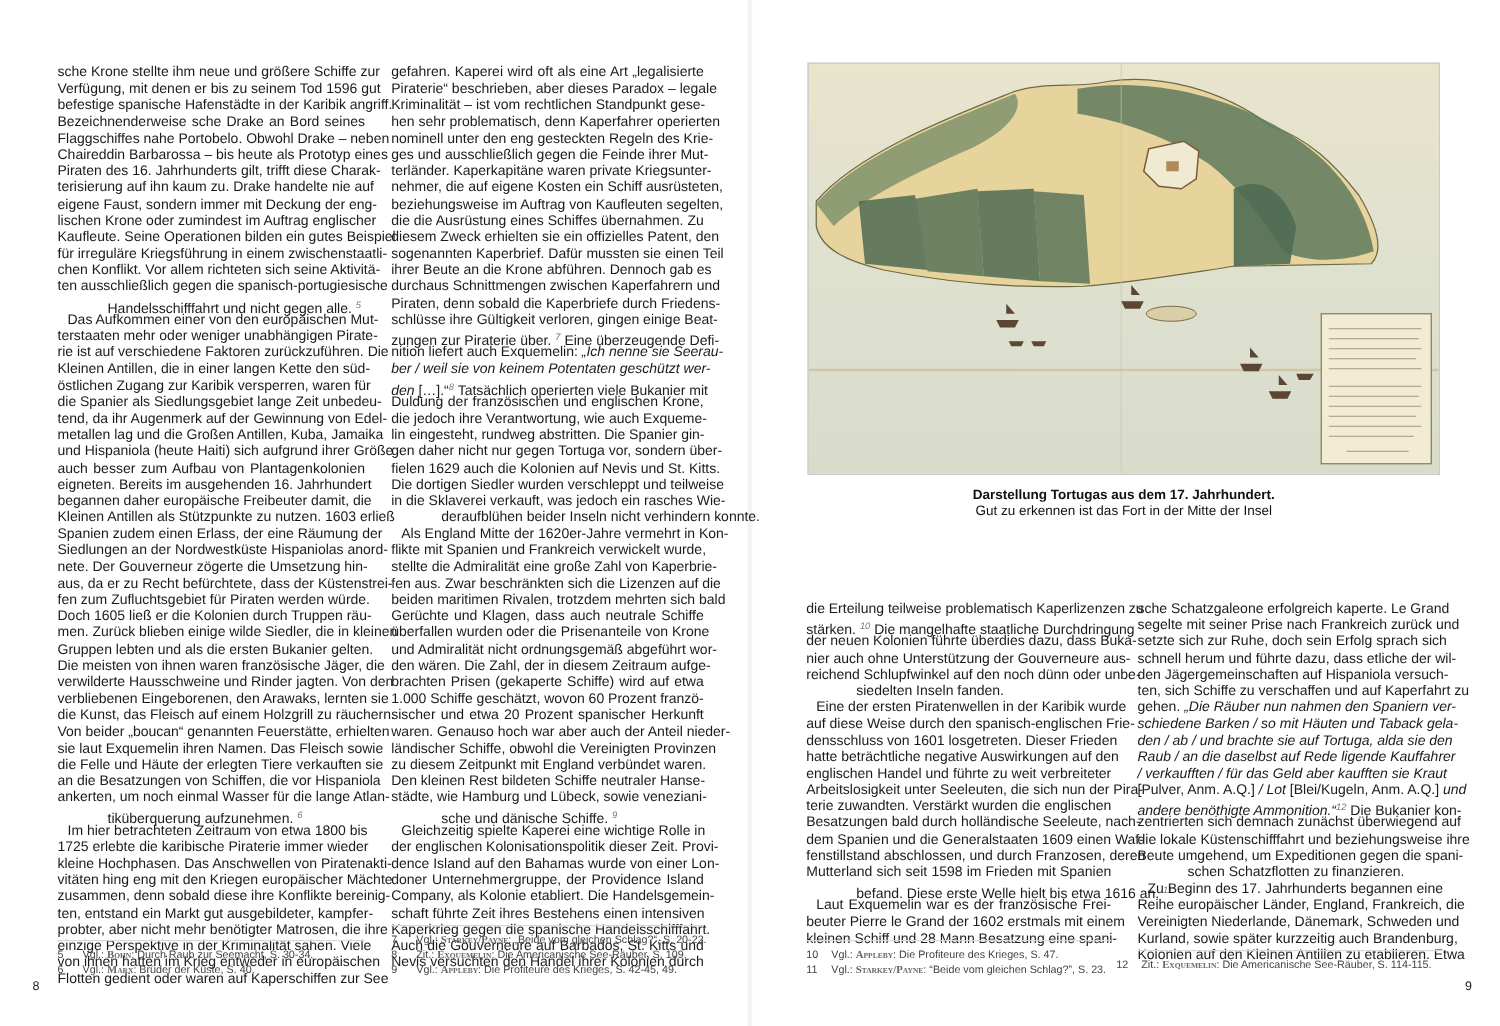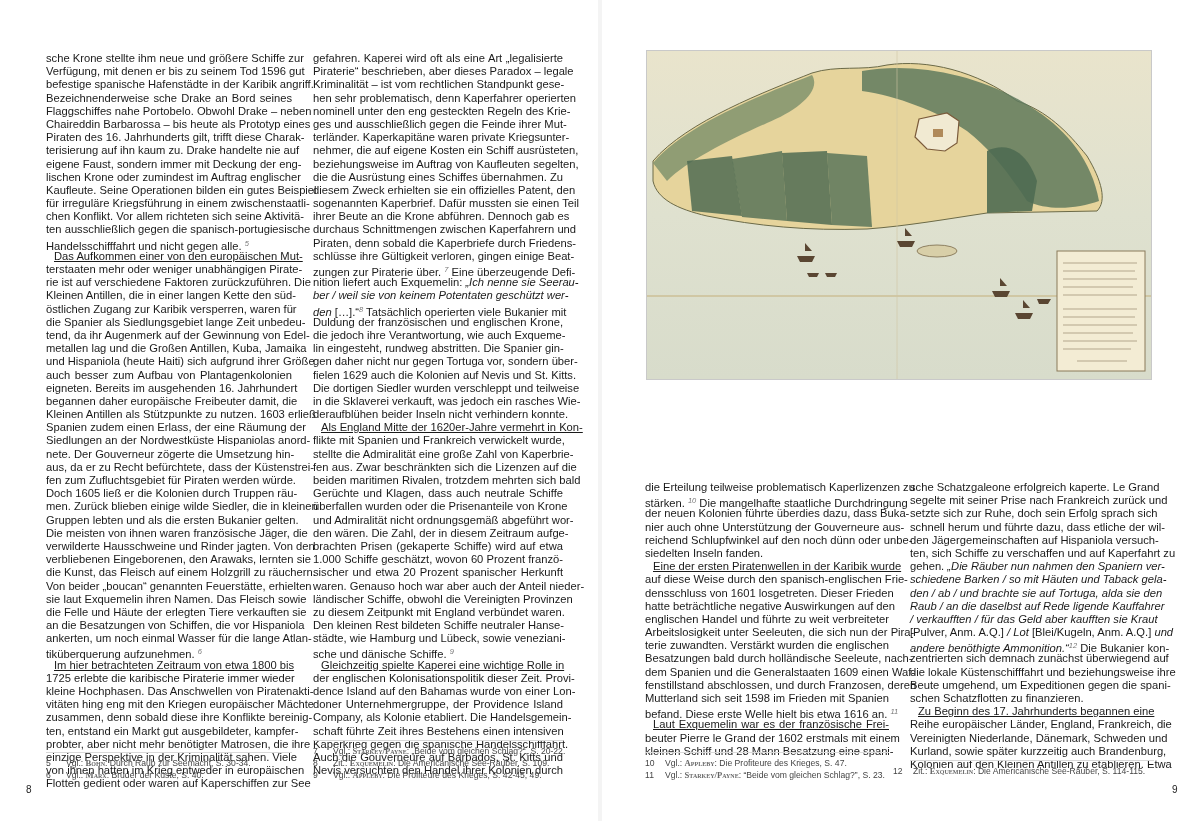--- a/index.html
+++ b/index.html
@@ -4,22 +4,22 @@
 <style>
   html, body { margin:0; padding:0; }
   body { width:1200px; height:821px; background:#ffffff; position:relative; overflow:hidden;
          font-family:"Liberation Sans", sans-serif; color:#1a1a1a; }
   .page { position:absolute; top:0; height:821px; background:#fff; }
   .page.left { left:0; width:598px; }
   .page.right { left:602px; width:598px; }
   .gutter { position:absolute; left:598px; top:0; width:4px; height:821px; background:#f4f4f4; }
   .col { position:absolute; font-size:11.2px; line-height:13.2px; }
   .col .ln { display:block; white-space:nowrap; text-align:justify; text-align-last:justify; height:13.2px; }
-  .col .ln.last { text-align-last:left; }
-  .col .ln.ind { padding-left:8px;text-decoration:underline; }
+  .col .ln.last { text-align-last:left;margin-left:40px; }
+  .col .ln.ind { padding-left:8px; }
   .sup { font-size:7.5px; vertical-align:4px; color:#777; font-style:italic; }
   .it { font-style:italic; }
   .c1 { left:46px; top:52px; width:246px; }
   .c2 { left:313px; top:52px; width:250px; }
   .c3 { left:645px; top:481px; width:244px; }
   .c4 { left:910px; top:481px; width:244px; }
   .fn-rule { position:absolute; height:1px; background:#d9d9d9; }
   .fn { position:absolute; font-size:8.6px; line-height:12px; color:#444; }
   .fn .row { display:block; white-space:nowrap; }
   .fn .num { display:inline-block; width:20px; }
@@ -211,20 +211,22 @@
       <line x1="416" y1="266" x2="488" y2="266"></line>
         <line x1="416" y1="274" x2="490" y2="274"></line>
       <line x1="416" y1="282" x2="486" y2="282"></line>
         <line x1="416" y1="290" x2="490" y2="290"></line>
       <line x1="416" y1="298" x2="484" y2="298"></line>
         <line x1="430" y1="310" x2="480" y2="310"></line>
     </g>
   </svg>
 </div>
 <div class="caption">
+  <span class="b">Darstellung Tortugas aus dem 17. Jahrhundert.</span>
+  <span class="n">Gut zu erkennen ist das Fort in der Mitte der Insel</span>
 </div>
 
 <div class="col c3">
   <span class="ln">die Erteilung teilweise problematisch Kaperlizenzen zu</span>
   <span class="ln"><span>stärken.</span> <span class="sup">10</span> <span>Die mangelhafte staatliche Durchdringung</span></span>
   <span class="ln">der neuen Kolonien führte überdies dazu, dass Buka-</span>
   <span class="ln">nier auch ohne Unterstützung der Gouverneure aus-</span>
   <span class="ln">reichend Schlupfwinkel auf den noch dünn oder unbe-</span>
   <span class="ln last">siedelten Inseln fanden.</span>
   <span class="ln ind">Eine der ersten Piratenwellen in der Karibik wurde</span>

